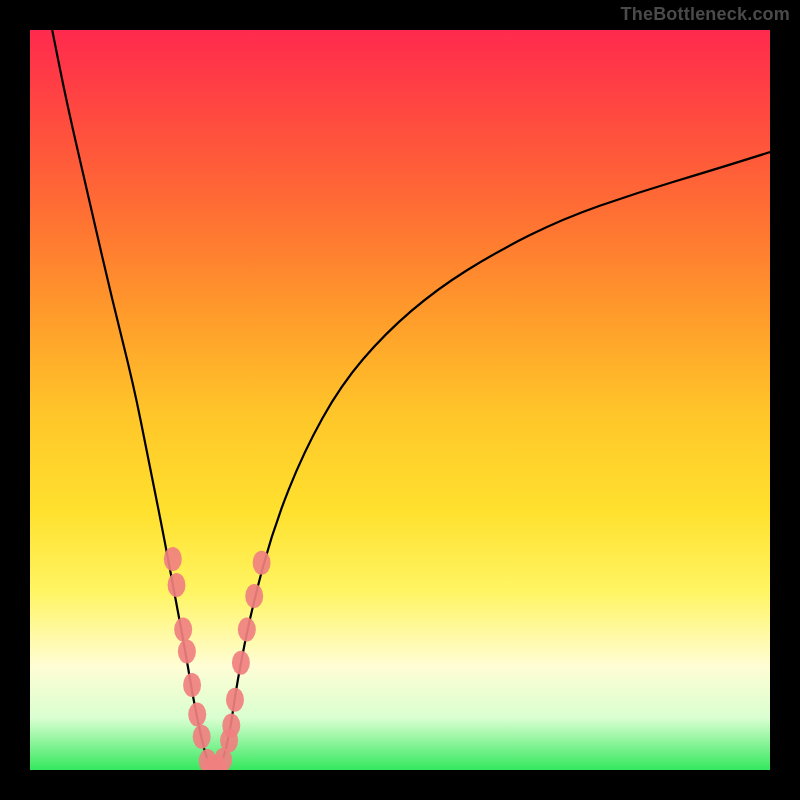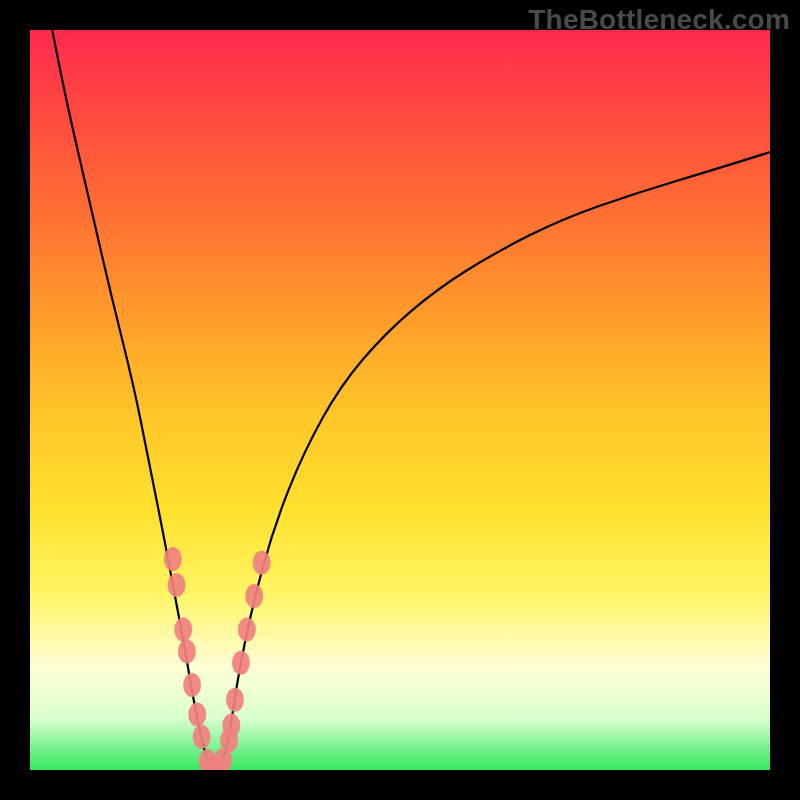--- a/index.html
+++ b/index.html
@@ -34,21 +34,21 @@
       #ffe12e 65%,
       #fff564 76%,
       #fffdd5 86%,
       #d9ffd0 93%,
       #34e85e 100%);
   }
   .watermark {
     position: absolute;
     top: 4px;
     right: 10px;
-    font-size: 28px;
+    font-size: 18px;
     font-weight: 600;
     color: #4a4a4a;
     letter-spacing: 0.2px;
     user-select: none;
   }
   svg { display:block; }
 </style>
 </head>
 <body>
 

